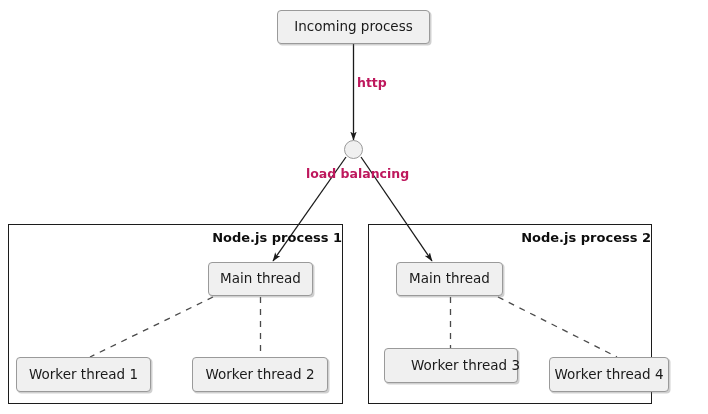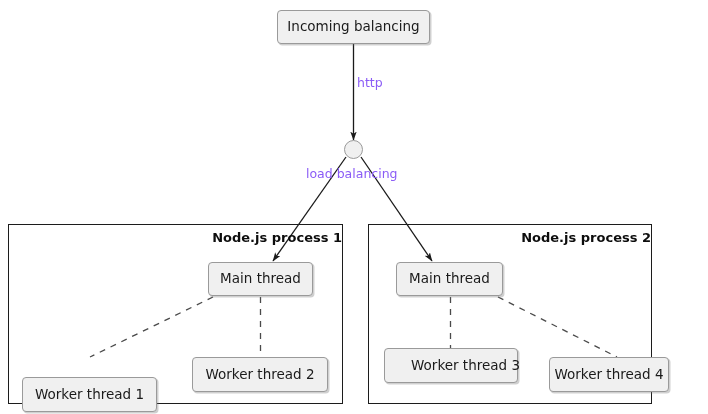--- a/index.html
+++ b/index.html
@@ -55,23 +55,24 @@
     top: 5px;
     text-align: right;
     font-size: 13px;
     font-weight: bold;
     color: #0d0d0d;
     white-space: nowrap;
   }
   .edge-label {
     position: absolute;
     font-size: 12.5px;
-    color: #8b5cf6;
+    color: #be185d;
     white-space: nowrap;
     background: transparent;
+    font-weight: bold;
   }
   .hub-node {
     position: absolute;
     box-sizing: border-box;
     width: 19px;
     height: 19px;
     border-radius: 50%;
     background: #f0f0f0;
     border: 1px solid #9a9a9a;
   }
@@ -95,38 +96,38 @@
     <line x1="361" y1="157" x2="432" y2="261" stroke="#1a1a1a" stroke-width="1.3" marker-end="url(#arrowhead)"></line>
 
     <line x1="213" y1="297" x2="90" y2="357" stroke="#4a4a4a" stroke-width="1.3" stroke-dasharray="6,6"></line>
     <line x1="260.5" y1="297" x2="260.5" y2="357" stroke="#4a4a4a" stroke-width="1.3" stroke-dasharray="6,6"></line>
 
     <line x1="450.5" y1="297" x2="450.5" y2="357" stroke="#4a4a4a" stroke-width="1.3" stroke-dasharray="6,6"></line>
     <line x1="498" y1="297" x2="617" y2="357" stroke="#4a4a4a" stroke-width="1.3" stroke-dasharray="6,6"></line>
   </svg>
 
   <div class="node-box" style="left:277px; top:10px; width:153px; height:34px;">
-    <span>Incoming balancing</span>
+    <span>Incoming process</span>
   </div>
 
   <div class="edge-label" style="left:357px; top:75px;">http</div>
 
   <div class="hub-node" style="left:344px; top:140px;"></div>
 
   <div class="edge-label" style="left:306px; top:166px;">load balancing</div>
 
   <div class="container-box" style="left:8px; top:224px; width:335px; height:180px;">
     <div class="container-title">Node.js process 1</div>
   </div>
 
   <div class="node-box" style="left:208px; top:262px; width:105px; height:34px;">
     <span>Main thread</span>
   </div>
 
-  <div class="node-box" style="left:22px; top:357px; width:135px; height:35px;margin-top:20px;">
+  <div class="node-box" style="left:16px; top:357px; width:135px; height:35px;">
     <span>Worker thread 1</span>
   </div>
 
   <div class="node-box" style="left:192px; top:357px; width:136px; height:35px;justify-content:center;">
     <span>Worker thread 2</span>
   </div>
 
   <div class="container-box" style="left:368px; top:224px; width:284px; height:180px;">
     <div class="container-title">Node.js process 2</div>
   </div>

